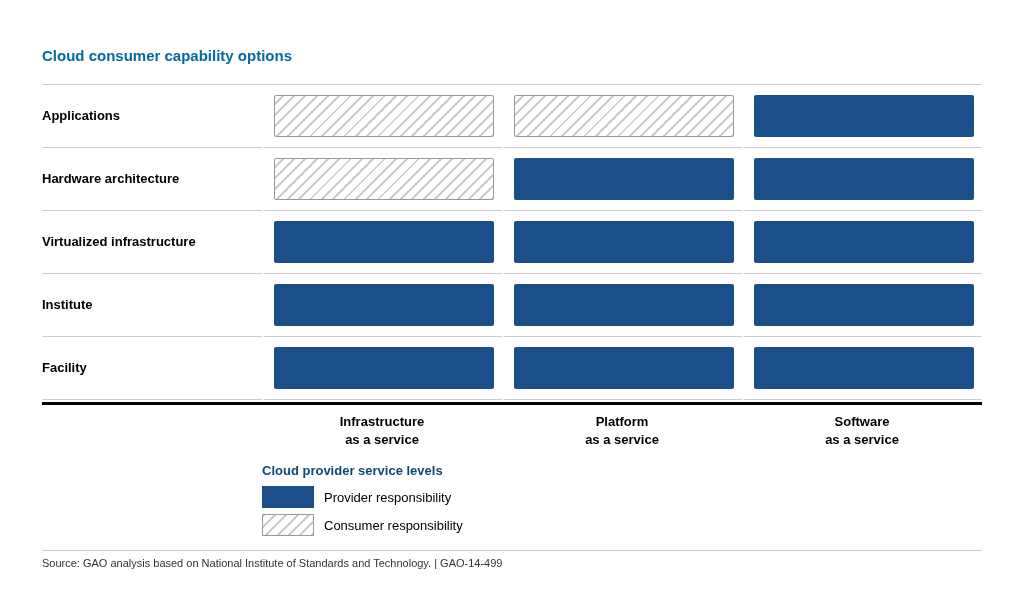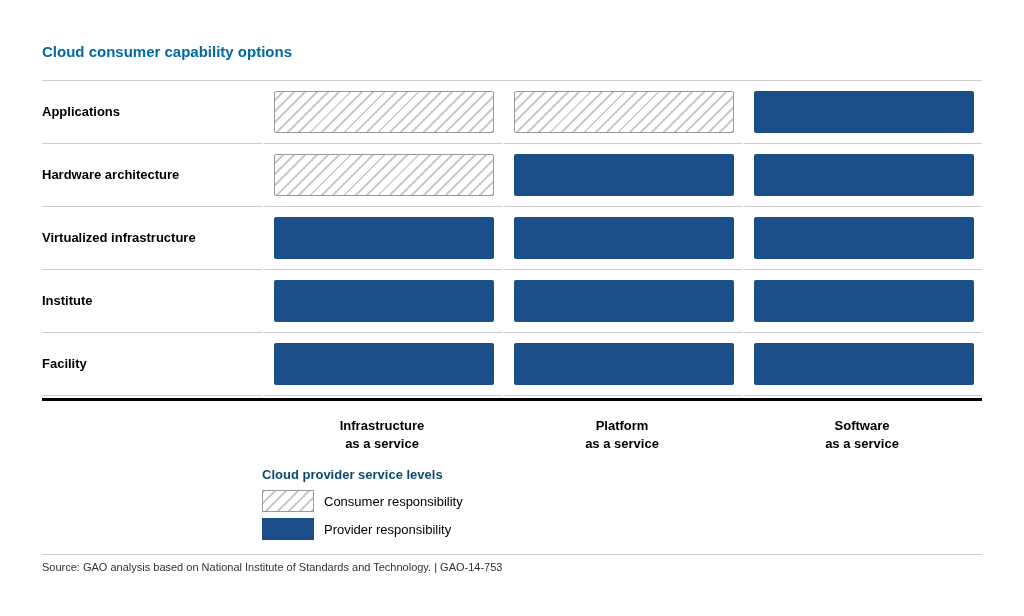--- a/index.html
+++ b/index.html
@@ -67,21 +67,21 @@
       display: grid;
       grid-template-columns: 220px 1fr 1fr 1fr;
       border-top: 3px solid #000;
       margin-top: 2px;
     }
     .col-header-empty {
       
     }
     .col-header {
       text-align: center;
-      padding: 16px 4px 4px;
+      padding: 8px 4px 4px;
       font-size: 13px;
       font-weight: bold;
       color: #000;
       line-height: 1.4;
     }
     .service-levels-title {
       font-size: 13px;
       font-weight: bold;
       color: #0c4a6e;
       margin-top: 10px;
@@ -196,23 +196,23 @@
     <div class="col-header-empty"></div>
     <div class="col-header">Infrastructure<br>as a service</div>
     <div class="col-header">Platform<br>as a service</div>
     <div class="col-header">Software<br>as a service</div>
   </div>
 
   <div class="service-levels-title">Cloud provider service levels</div>
 
   <div class="legend">
     <div class="legend-item">
+      <div class="legend-box provider"></div>
+      <span>Provider responsibility</span>
+    </div>
+    <div class="legend-item">
       <div class="legend-box consumer"></div>
       <span>Consumer responsibility</span>
     </div>
-    <div class="legend-item">
-      <div class="legend-box provider"></div>
-      <span>Provider responsibility</span>
-    </div>
   </div>
 
-  <div class="source-text">Source: GAO analysis based on National Institute of Standards and Technology.  |  GAO-14-753</div>
+  <div class="source-text">Source: GAO analysis based on National Institute of Standards and Technology.  |  GAO-14-499</div>
 </div>
 
 </body></html>

